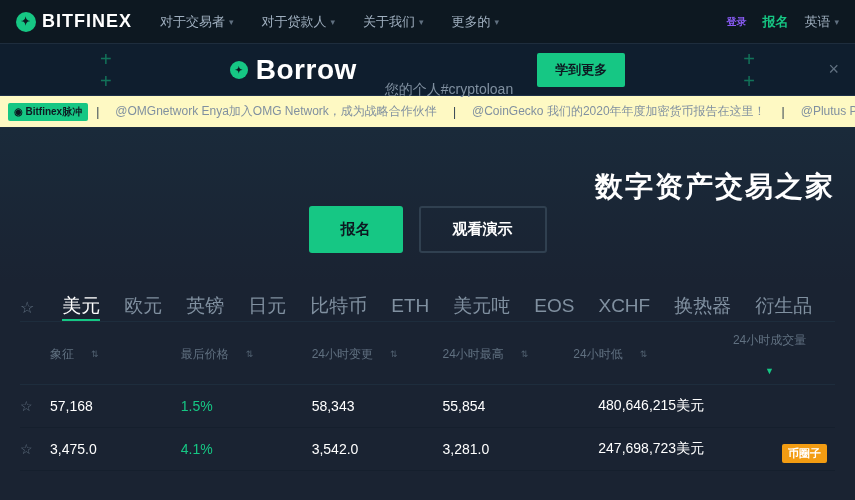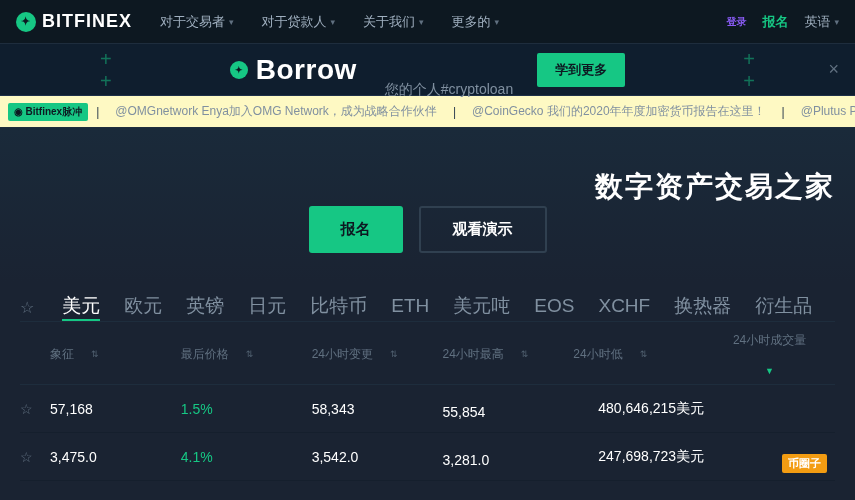--- a/index.html
+++ b/index.html
@@ -300,21 +300,21 @@
       padding: 12px 0;
       border-bottom: 1px solid #151f2d;
       align-items: center;
       font-size: 14px;
     }
     .row-star { color: #607080; cursor: pointer; }
     .row-symbol { color: #fff; font-weight: 500; }
     .row-price { color: #fff; }
     .row-change-pos { color: #16c784; font-weight: 500; }
     .row-high { color: #fff; }
-    .row-low { color: #fff; margin-top: 7px; }
+    .row-low { color: #fff; }
     .row-volume { color: #fff; text-align: right; }
     .watermark {
       position: absolute;
       bottom: 8px;
       right: 8px;
       background: #f39c12;
       color: #fff;
       font-size: 11px;
       padding: 2px 6px;
       border-radius: 2px;

